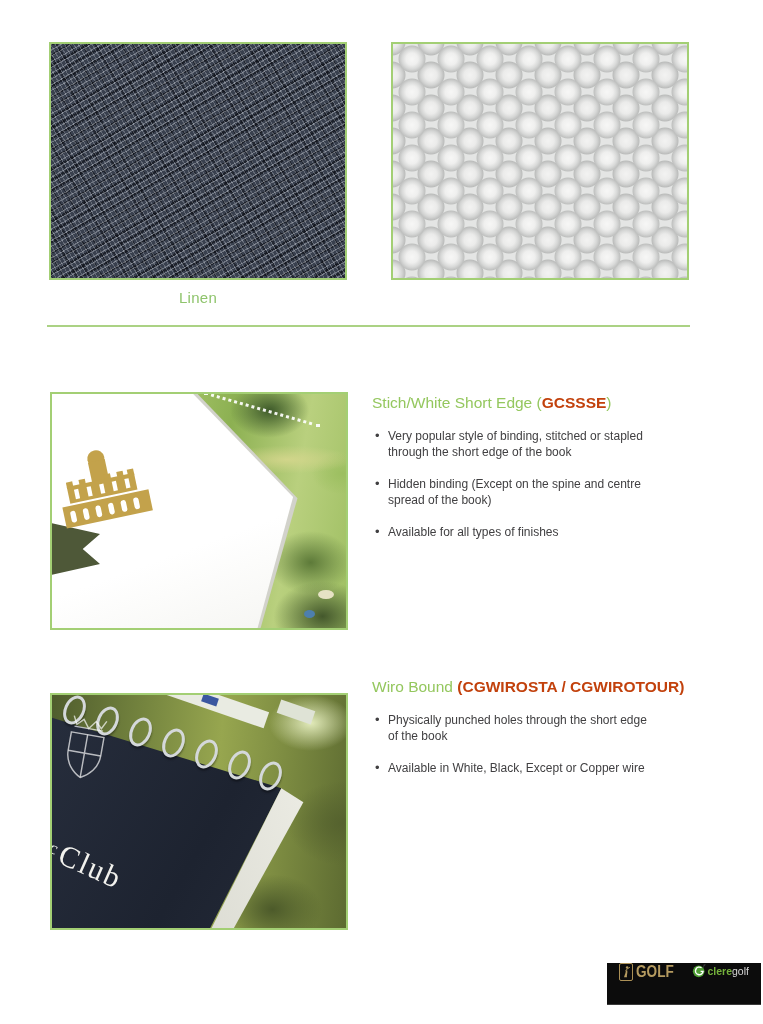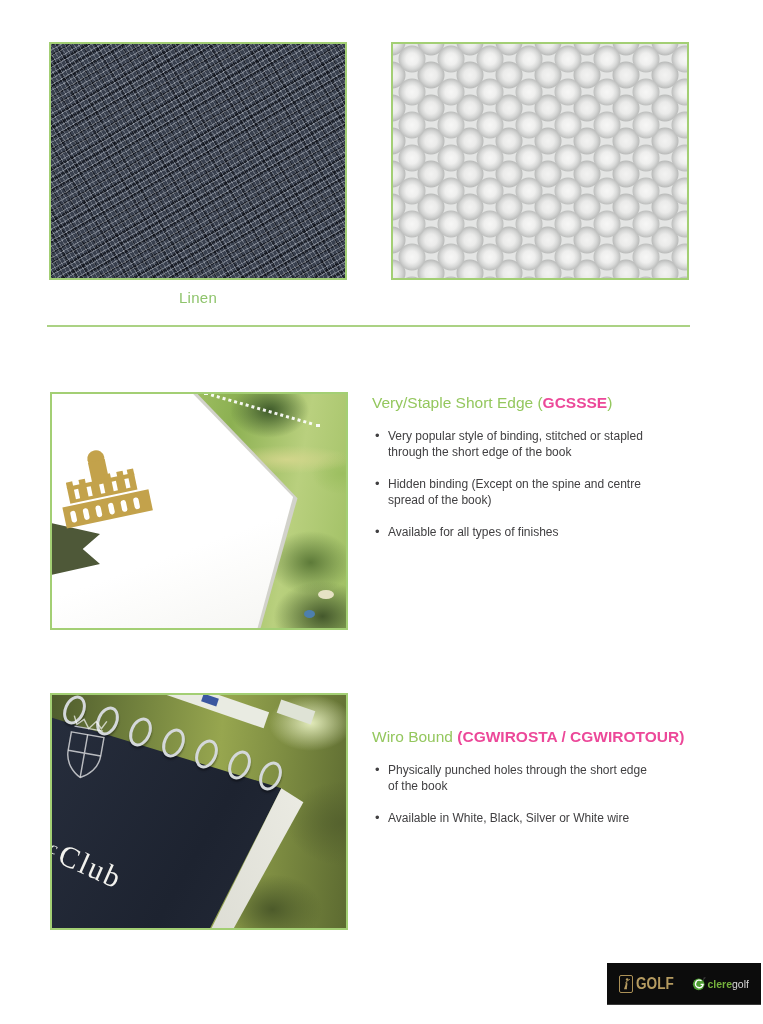--- a/index.html
+++ b/index.html
@@ -77,31 +77,31 @@
   .ring{position:absolute;width:15px;height:24px;border:3px solid #d4d8da;border-radius:50%;
         transform:rotate(24deg);box-shadow:1px 2px 2px rgba(0,0,0,0.35);}
   .crest-art{position:absolute;left:2px;top:16px;transform:rotate(10deg);opacity:.85;}
   .club-line{position:absolute;left:-6px;top:152px;transform:rotate(24deg);
              font-family:"Liberation Serif",serif;color:#f2f2ee;white-space:nowrap;}
   .club-partial{font-size:18px;vertical-align:6px;}
   .club-main{font-size:30px;letter-spacing:2px;}
 
   .product-text{position:absolute;left:372px;width:315px;}
   .text-stitch{top:394px;}
-  .text-wiro{top:728px;}
+  .text-wiro{top:678px;}
   .section-heading{margin:0;font-size:15.5px;line-height:17px;font-weight:400;color:#94c75e;}
-  .section-heading .code{font-weight:700;color:#ec4899;}
+  .section-heading .code{font-weight:700;color:#c2410c;}
   .bullet-list{margin:17px 0 0;padding:0 0 0 16px;list-style:none;}
   .bullet-list li{position:relative;margin:0 0 16px;font-size:12px;line-height:16px;
                   color:#414042;white-space:pre-line;}
   .bullet-list li::before{content:"\2022";position:absolute;left:-13px;top:0;font-size:13px;color:#414042;}
 
   
   .logo-bar{position:absolute;left:607px;top:963px;width:154px;height:41px;background:#0c0c0c;
-            display:flex;align-items:center;justify-content:center;gap:12px;box-shadow:0 1px 0 #3a3a3a;}
+            display:flex;align-items:flex-start;justify-content:center;gap:12px;box-shadow:0 1px 0 #3a3a3a;}
   .golf-logo{display:flex;align-items:center;gap:3px;}
   .golf-logo-icon{box-sizing:border-box;width:14px;height:18px;border:1.5px solid #ac9157;border-radius:2px;
                   display:flex;align-items:center;justify-content:center;}
   .golf-logo-text{display:inline-block;color:#b59b60;font-weight:700;font-size:16px;
                   transform:scaleX(.85);transform-origin:left center;letter-spacing:0;}
   .clere-logo{display:flex;flex-direction:row;align-items:center;line-height:1;}
   .clere-text{font-size:10.5px;margin-top:1px;}
   .clere-green{color:#76b33c;font-weight:700;}
   .clere-gray{color:#d8d8d8;font-weight:400;}
 </style>
@@ -152,21 +152,21 @@
           <rect x="34" y="57" width="5" height="11" rx="2.5"></rect>
             <rect x="46" y="57" width="5" height="11" rx="2.5"></rect>
           <rect x="58" y="57" width="5" height="11" rx="2.5"></rect>
             <rect x="70" y="57" width="5" height="11" rx="2.5"></rect>
         </g>
       </svg>
     </div>
   </div>
 
   <div class="product-text text-stitch">
-    <h2 class="section-heading"><span>Very/Staple Short Edge (</span><span class="code">GCSSSE</span><span>)</span></h2>
+    <h2 class="section-heading"><span>Stich/White Short Edge (</span><span class="code">GCSSSE</span><span>)</span></h2>
     <ul class="bullet-list">
       <li>Very popular style of binding, stitched or stapled
 through the short edge of the book</li>
       <li>Hidden binding (Except on the spine and centre
 spread of the book)</li>
       <li>Available for all types of finishes</li>
     </ul>
   </div>
 
   <div class="photo-frame wiro-frame">
@@ -193,21 +193,21 @@
       </svg>
       <div class="club-line"><span class="club-partial">c</span> <span class="club-main">Club</span></div>
     </div>
   </div>
 
   <div class="product-text text-wiro">
     <h2 class="section-heading"><span>Wiro Bound </span><span class="code">(CGWIROSTA / CGWIROTOUR)</span><span></span></h2>
     <ul class="bullet-list">
       <li>Physically punched holes through the short edge
 of the book</li>
-      <li>Available in White, Black, Silver or White wire</li>
+      <li>Available in White, Black, Except or Copper wire</li>
     </ul>
   </div>
 
   <div class="logo-bar">
     <div class="golf-logo">
       <span class="golf-logo-icon">
         <svg width="10" height="14" viewBox="0 0 14 18">
           <circle cx="8.6" cy="2.6" r="1.8" fill="#b59b60"></circle>
           <path d="M4.2 16.5 C5.6 11.5 7.2 9.6 6.4 6.2 L8.8 6.8 C9.6 10.4 7.6 13 8.4 16.5 Z" fill="#b59b60"></path>
           <path d="M6.6 6.4 L12.6 2.2" stroke="#b59b60" stroke-width="1.1"></path>

